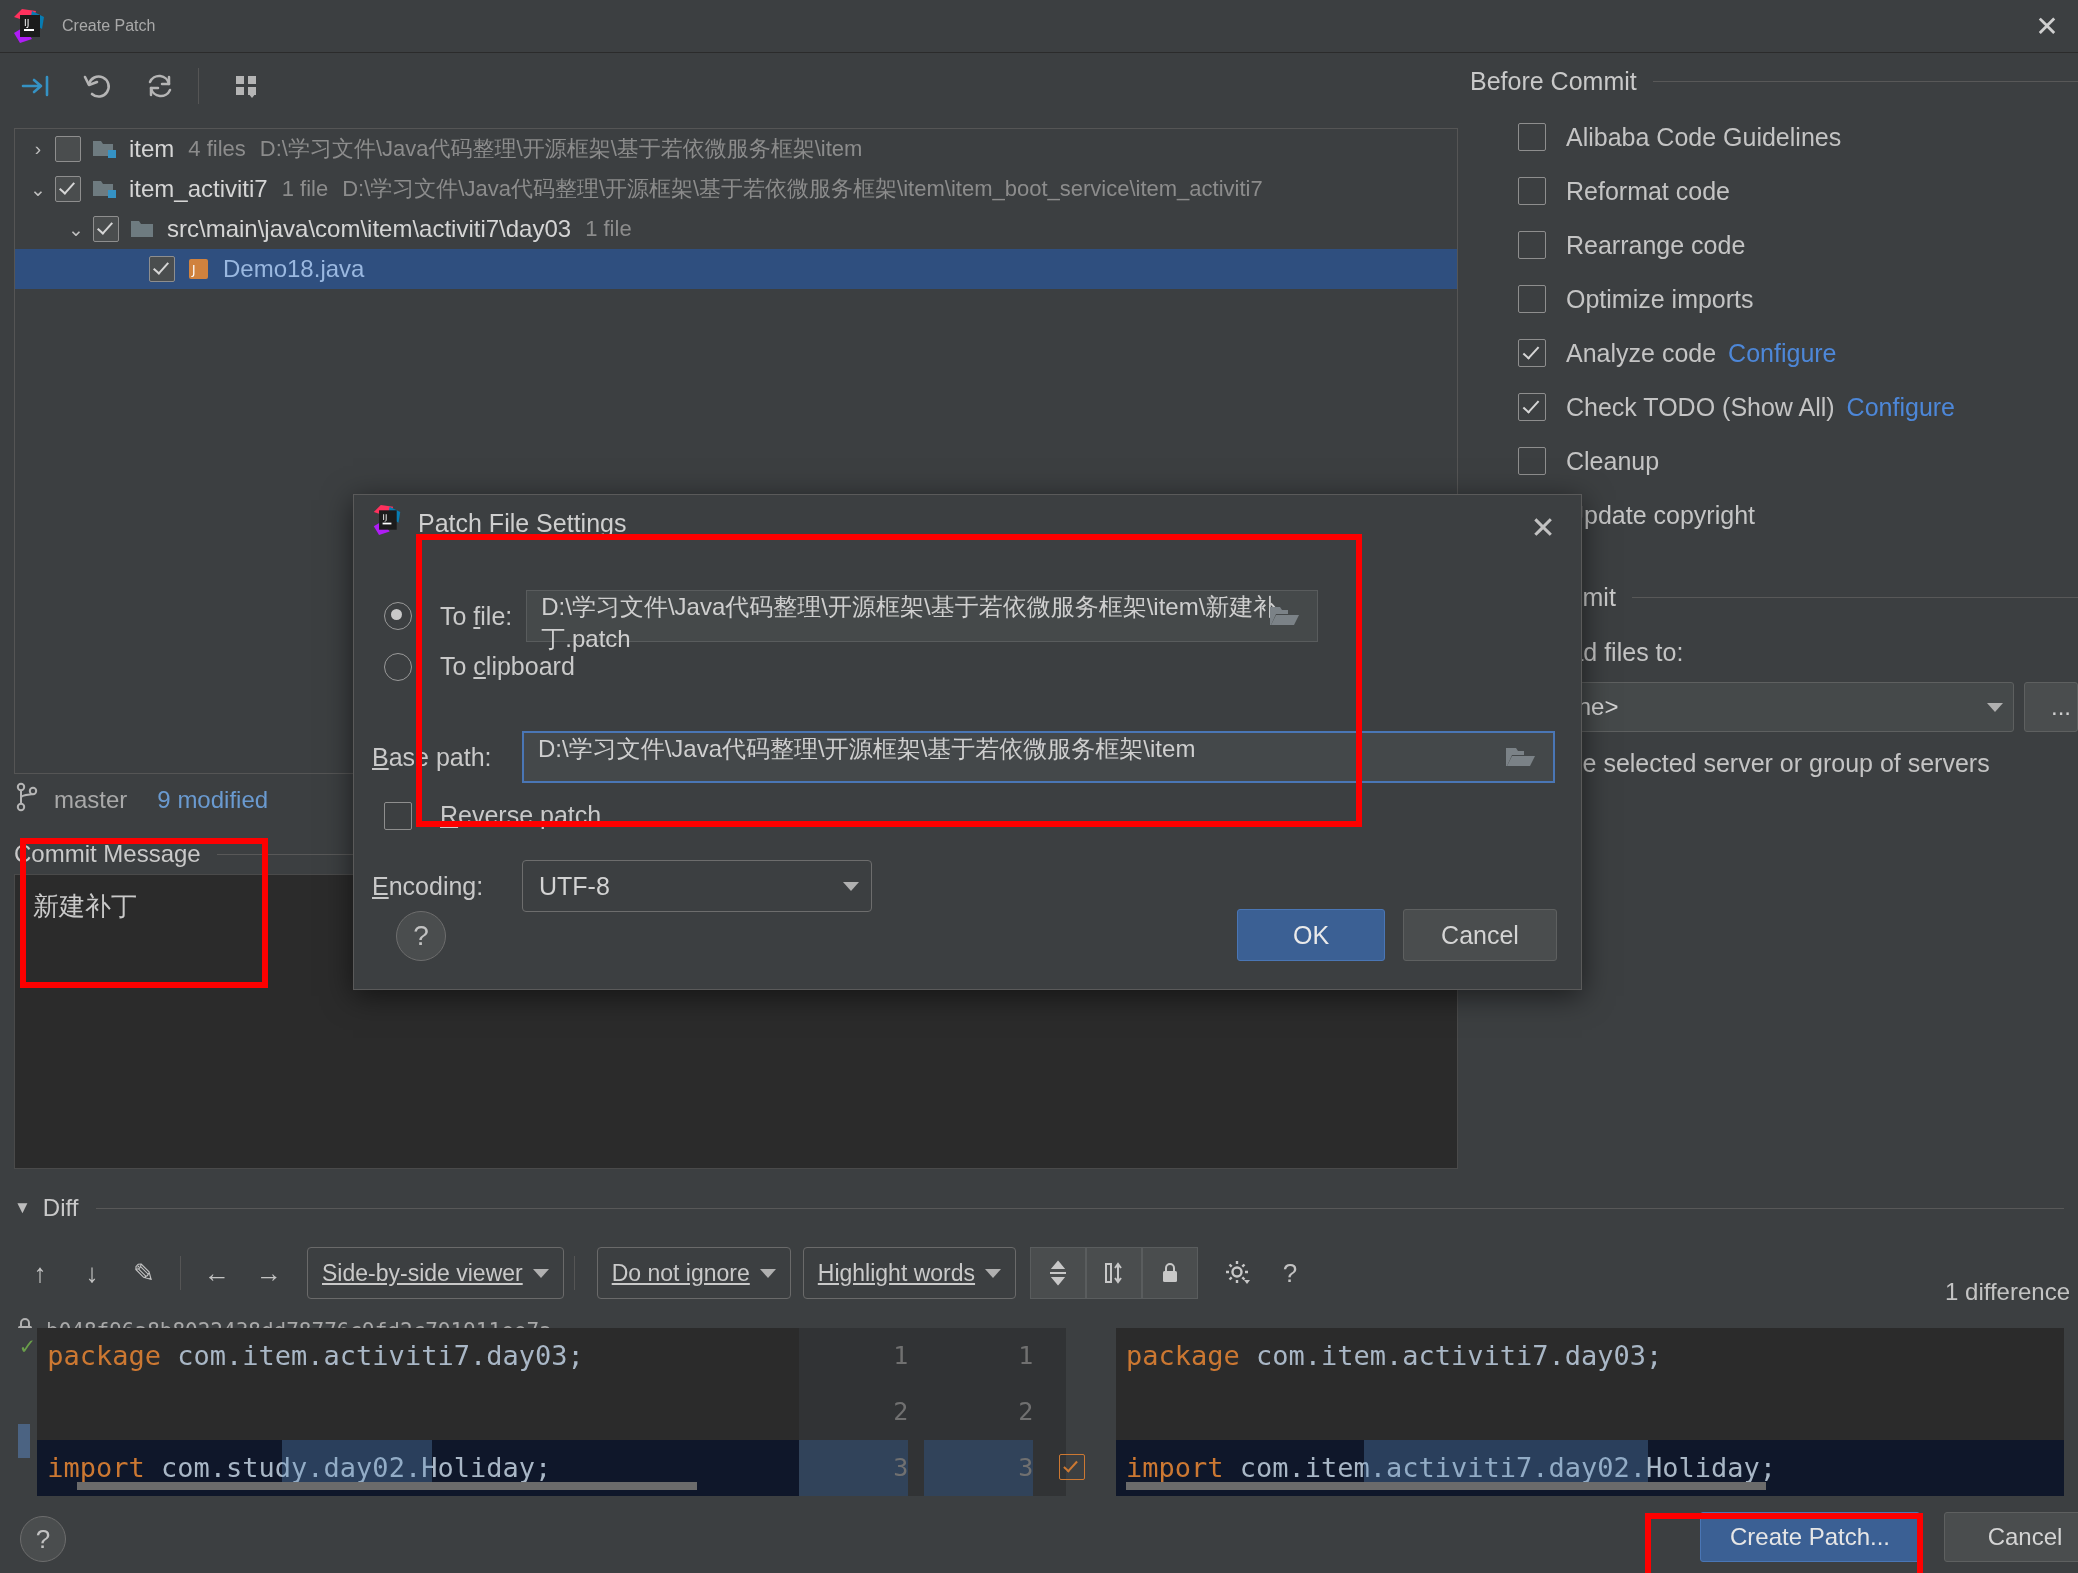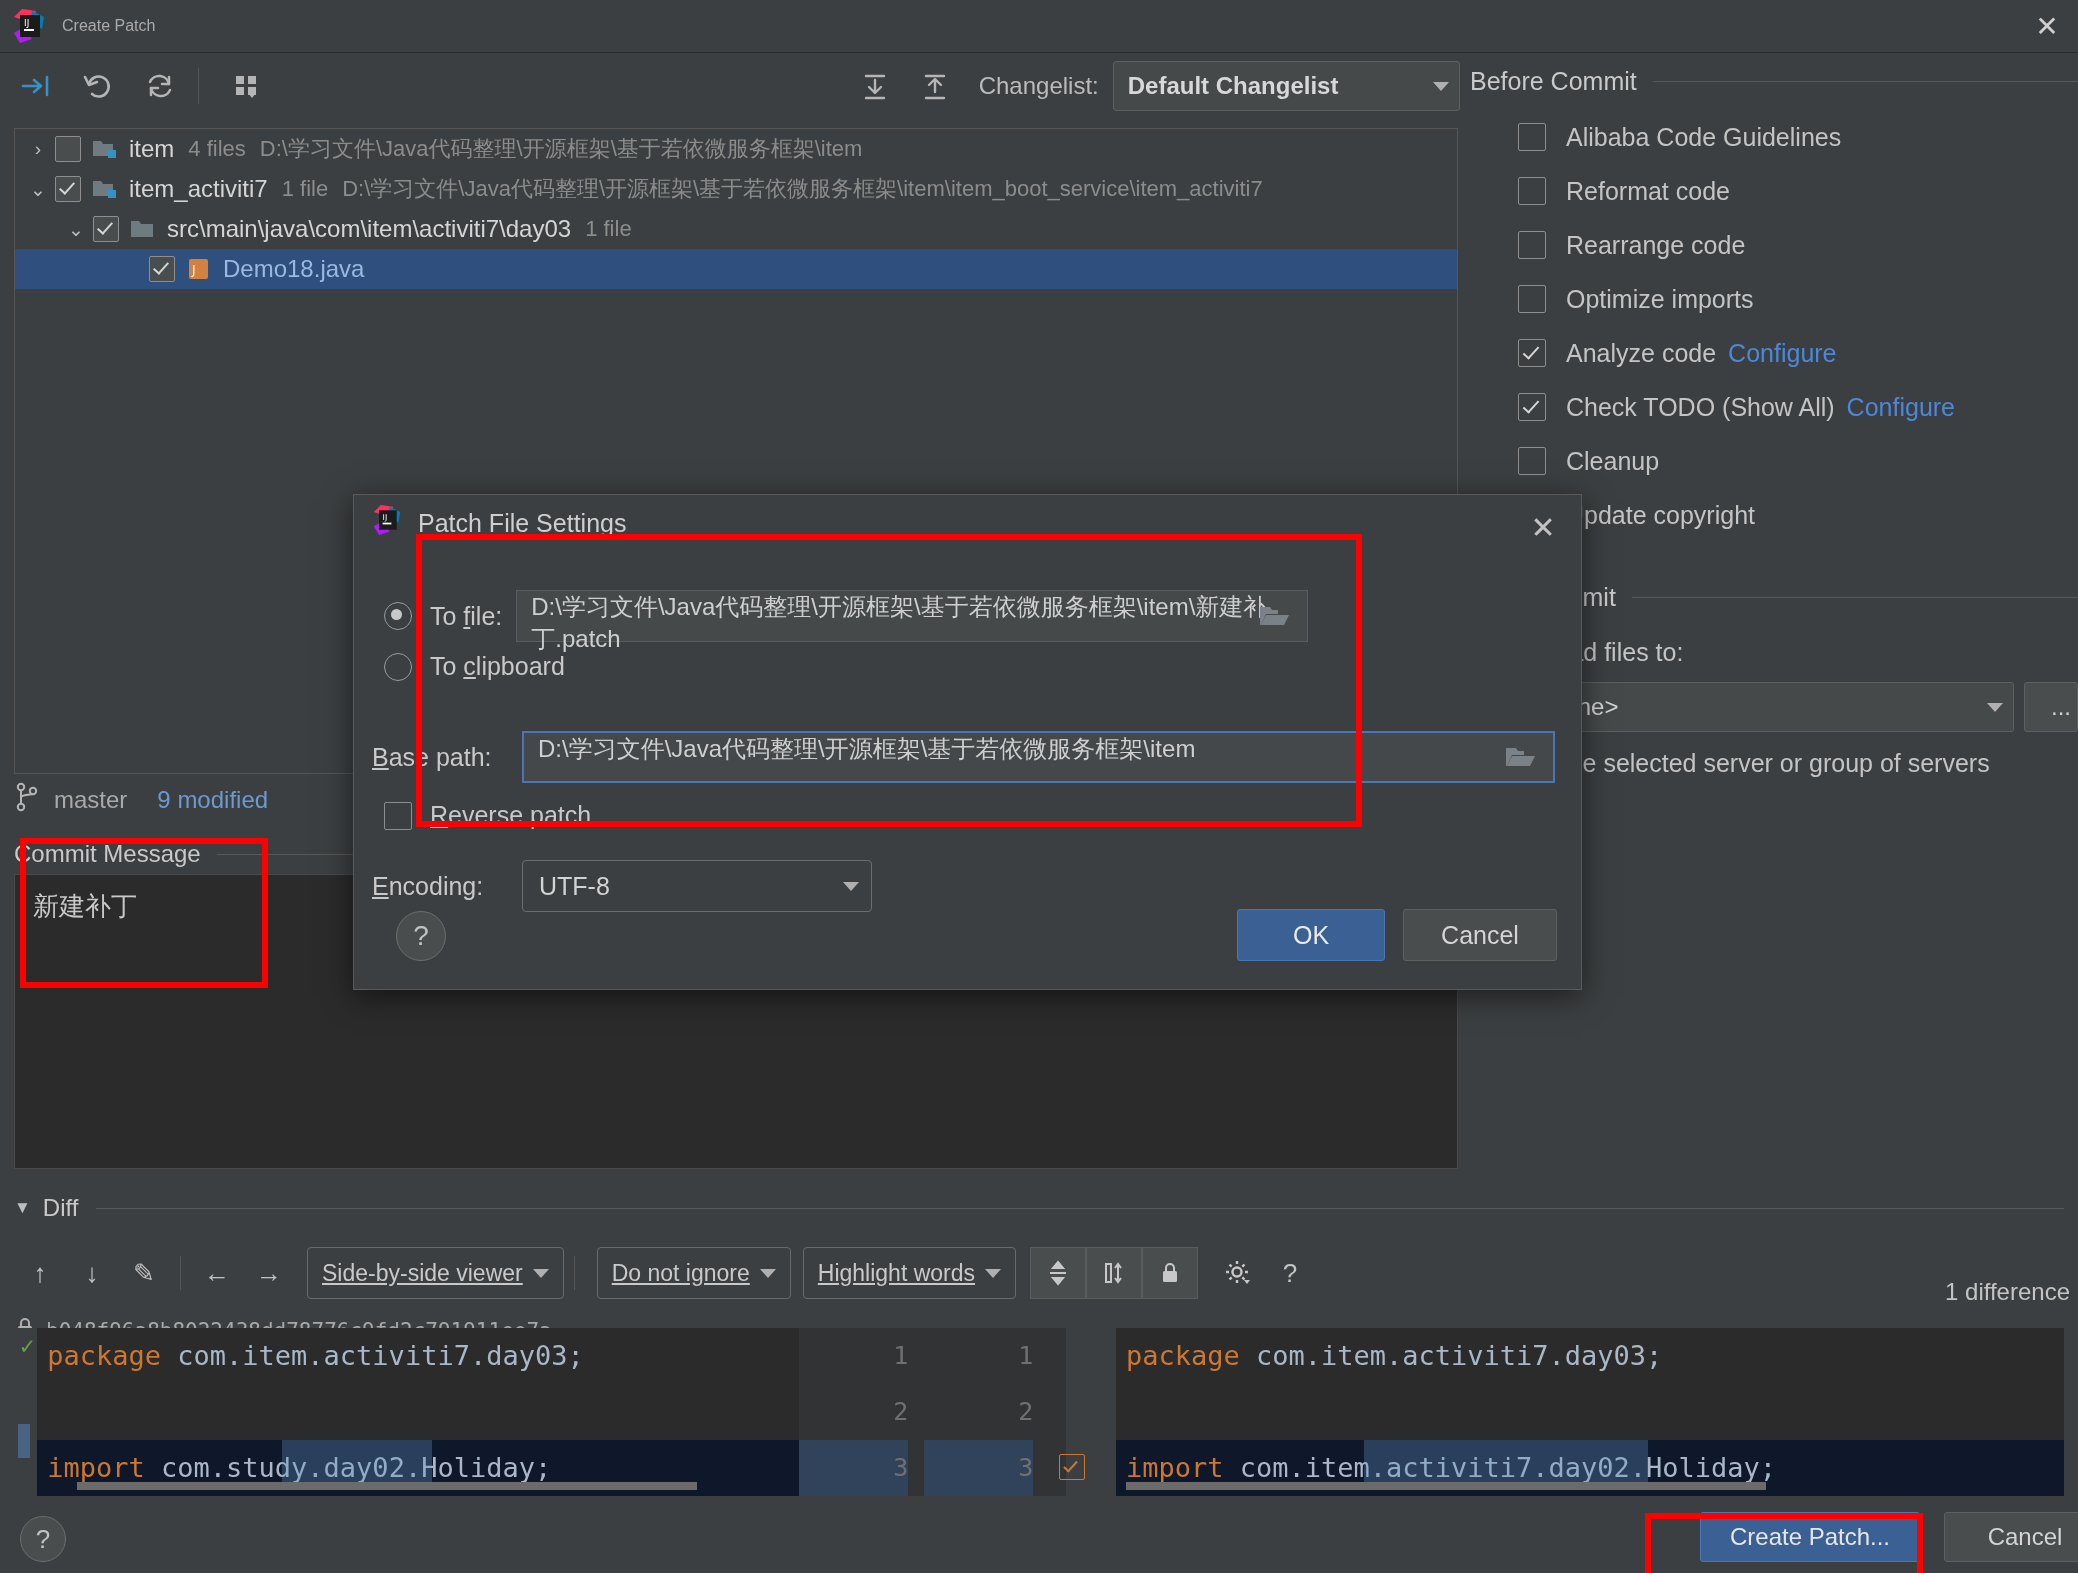--- a/index.html
+++ b/index.html
@@ -205,21 +205,21 @@
   .m-close{position:absolute;right:18px;top:12px;width:40px;height:40px;
     display:flex;align-items:center;justify-content:center;color:#c2c2c2;font-size:30px;}
   .m-row{display:flex;align-items:center;position:absolute;}
   .radio{
     width:26px;height:26px;border-radius:50%;border:1.5px solid #9a9a9a;background:#3c3f41;
     position:relative;flex:0 0 auto;
   }
   .radio.on::after{
     content:"";position:absolute;left:6px;top:6px;width:11px;height:11px;border-radius:50%;background:#c9c9c9;
   }
-  .m-lbl{color:#c9c9c9;font-size:25px;margin-left:18px;white-space:nowrap;}
+  .m-lbl{color:#c9c9c9;font-size:25px;margin-left:28px;white-space:nowrap;}
   .u{text-decoration:underline;}
   .pathfield{
     height:52px;background:#45494a;border:1px solid #595c5d;display:flex;align-items:flex-start;
     padding-left:14px;color:#cfcfcf;font-size:24px;box-sizing:border-box;position:relative;
   }
   .pathfield.focus{border:2px solid #4a76b5;background:#44484a;}
   .folder-btn{
     position:absolute;right:0;top:0;width:66px;height:100%;
     display:flex;align-items:center;justify-content:center;
   }
@@ -296,37 +296,20 @@
       <svg width="34" height="32" viewBox="0 0 34 32">
         <rect x="6" y="6" width="8" height="8" fill="#b5b5b5"></rect>
         <rect x="18" y="6" width="8" height="8" fill="#b5b5b5"></rect>
         <rect x="6" y="17" width="8" height="8" fill="#b5b5b5"></rect>
         <rect x="18" y="17" width="8" height="8" fill="#b5b5b5"></rect>
         <path d="M22 28l4-5h-8z" fill="#b5b5b5"></path>
       </svg>
     </div>
   </div>
 
-  <div class="tb-right">
-    <div class="tb-btn">
-      <svg width="34" height="30" viewBox="0 0 34 30">
-          <path d="M8 5h18M17 9v11M11 16l6 6 6-6M8 27h18" stroke="#b5b5b5" stroke-width="2.4" fill="none" stroke-linecap="round" stroke-linejoin="round"></path>
-        </svg>
-    </div>
-    <div class="tb-btn">
-      <svg width="34" height="30" viewBox="0 0 34 30">
-          <path d="M8 5h18M17 21v-11M11 14l6-6 6 6M8 27h18" stroke="#b5b5b5" stroke-width="2.4" fill="none" stroke-linecap="round" stroke-linejoin="round"></path>
-        </svg>
-    </div>
-    <div class="changelist-label">Changelist:</div>
-    <div class="combo" style="width:332px;margin-left:14px;">
-      <div class="cv">Default Changelist</div>
-      <div class="caret"></div>
-    </div>
-  </div>
 
   <div class="tree">
 
     <div class="trow">
       <div class="arrow">›</div>
       <div class="cbx"></div>
       <div class="ficon">
         <svg width="28" height="24" viewBox="0 0 28 24">
             <path d="M2 4h8l2 3h10v12H2z" fill="#6e7b80"></path>
             <rect x="17" y="13" width="8" height="8" fill="#3592c4"></rect>

